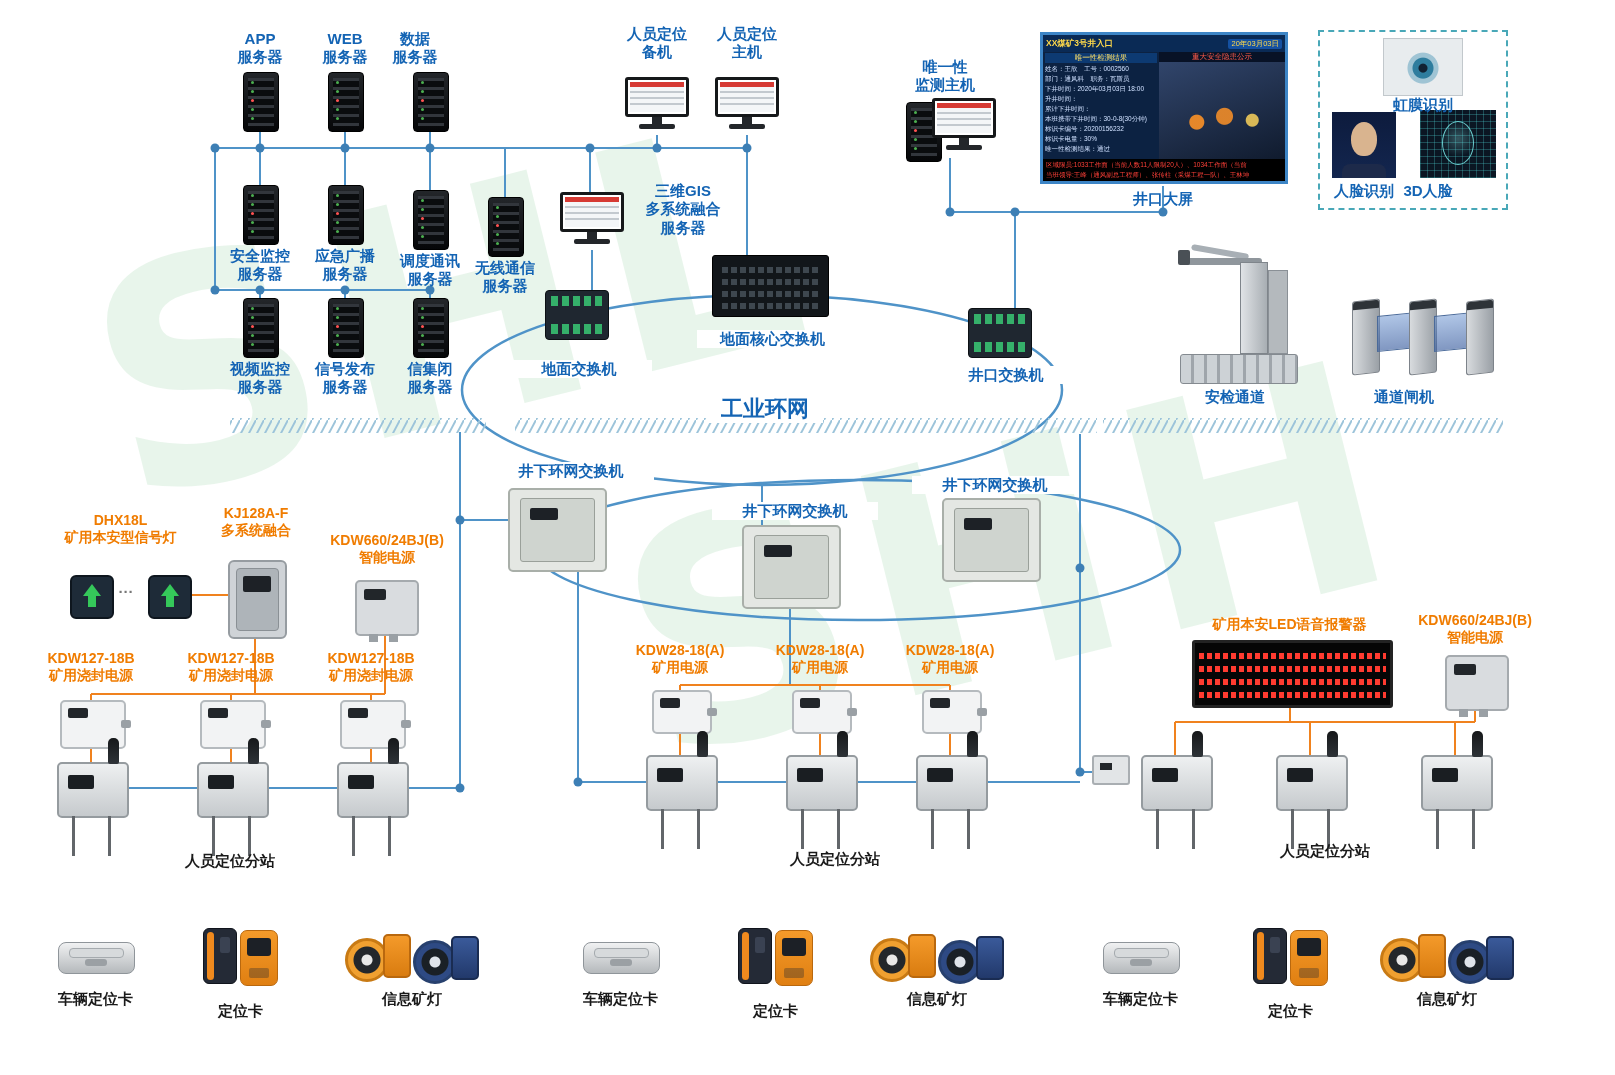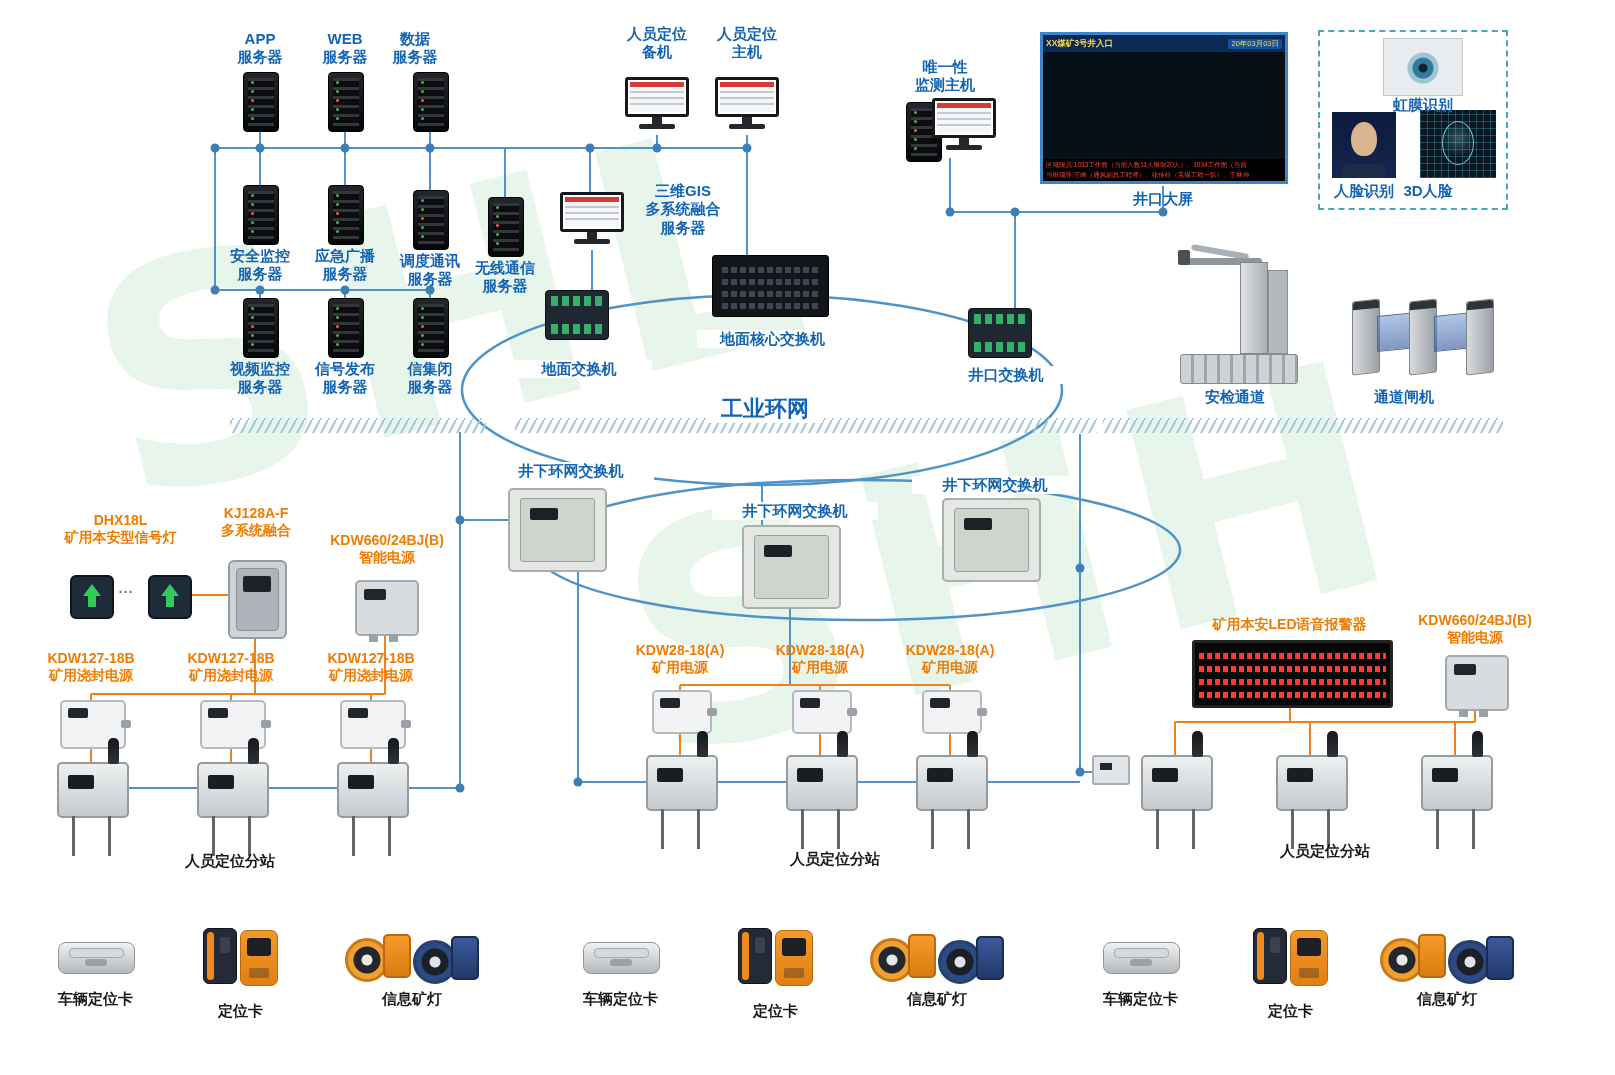--- a/index.html
+++ b/index.html
@@ -265,20 +265,36 @@
   <div class="dev moxa" style="left:545px;top:290px"></div>
   <div class="dev corerack" style="left:712px;top:255px"></div>
   <div class="dev moxa" style="left:968px;top:308px"></div>
 
   <div class="dev bigscreen" style="left:1040px;top:32px">
     <div class="bs-head">
       <span class="bs-title">XX煤矿3号井入口</span>
       <span class="bs-date">20年03月03日</span>
     </div>
     <div class="bs-body">
+      <div class="bs-left">
+        <div class="bs-ptitle">唯一性检测结果</div>
+        <div class="bs-line">姓名：王欣　工号：0002560</div>
+        <div class="bs-line">部门：通风科　职务：瓦斯员</div>
+        <div class="bs-line">下井时间：2020年03月03日 18:00</div>
+        <div class="bs-line">升井时间：</div>
+        <div class="bs-line">累计下井时间：</div>
+        <div class="bs-line">本班携带下井时间：30-0-8(30分钟)</div>
+        <div class="bs-line">标识卡编号：20200156232</div>
+        <div class="bs-line">标识卡电量：30%</div>
+        <div class="bs-line">唯一性检测结果：通过</div>
+      </div>
+      <div class="bs-right">
+        <div class="bs-ntitle">重大安全隐患公示</div>
+        <div class="bs-photo"></div>
+      </div>
     </div>
     <div class="bs-foot">
       <div>区域限员:1033工作面（当前人数11人限制20人）、1034工作面（当前</div>
       <div>当班领导:王峰（通风副总工程师）、张传柱（采煤工程一队）、王林坤</div>
     </div>
   </div>
 
   <div class="dev biopanel" style="left:1318px;top:30px"></div>
   <div class="dev iris" style="left:1383px;top:38px"></div>
   <div class="dev faceimg" style="left:1332px;top:112px"></div>

